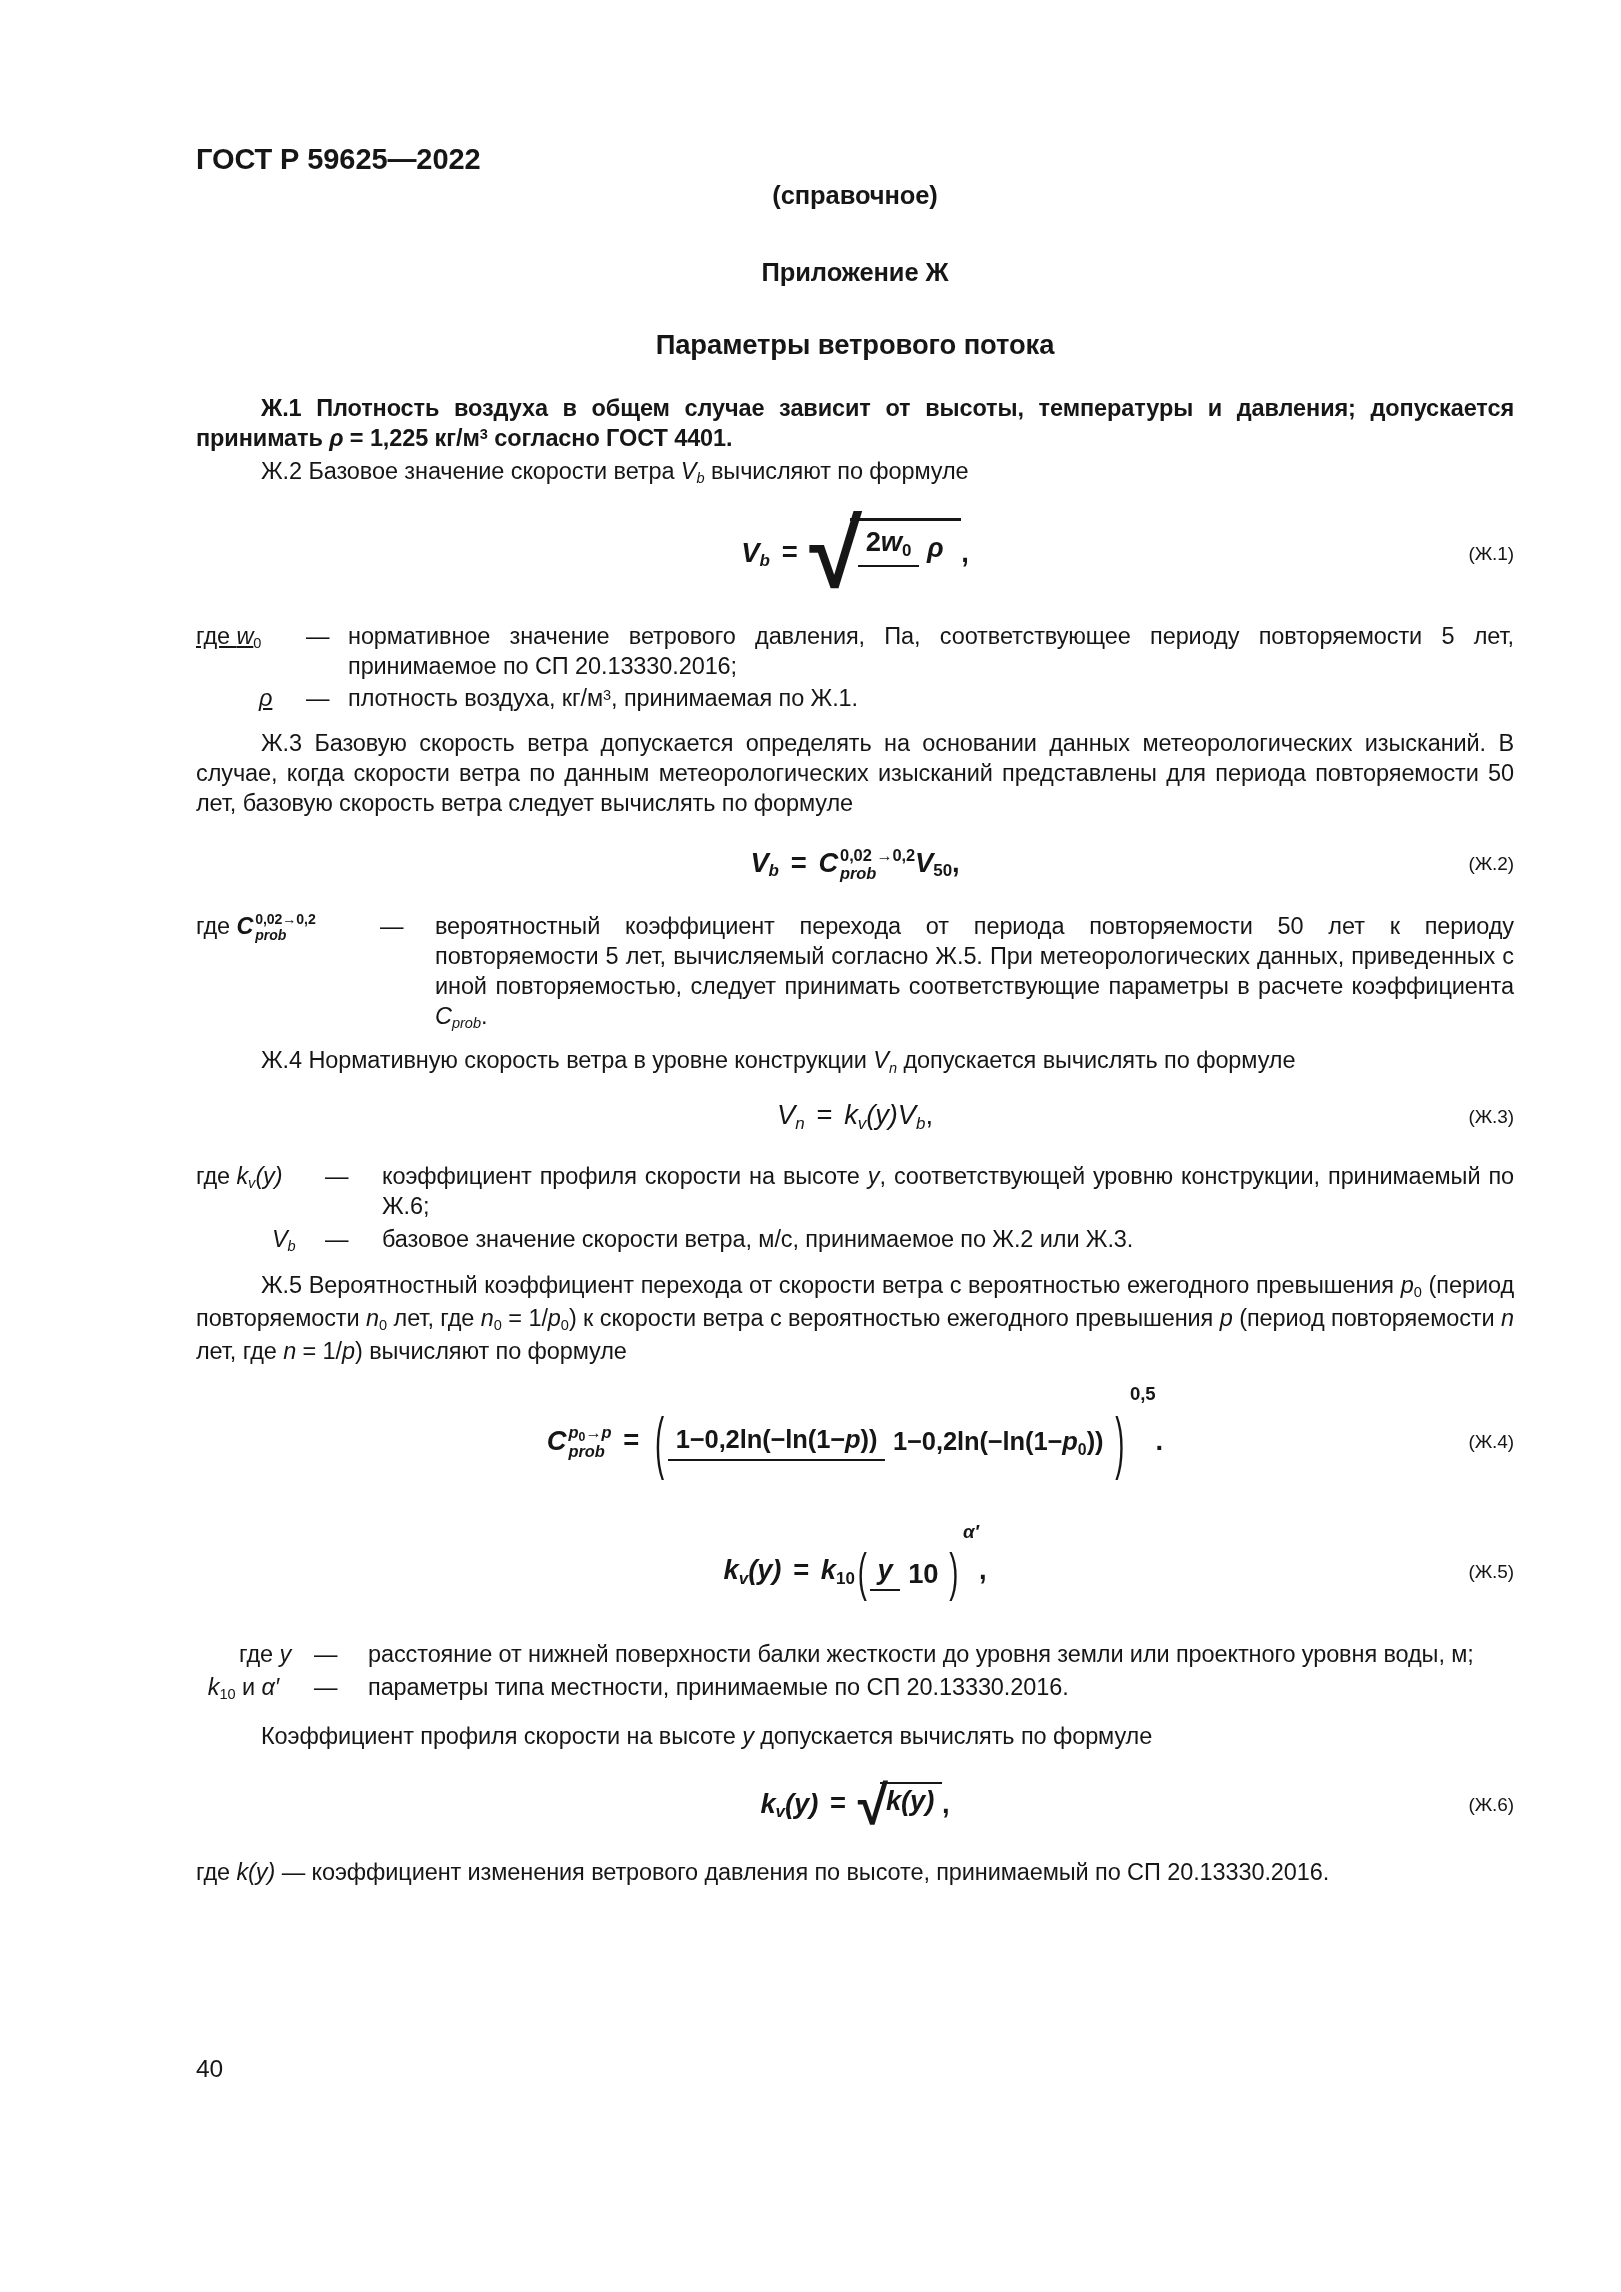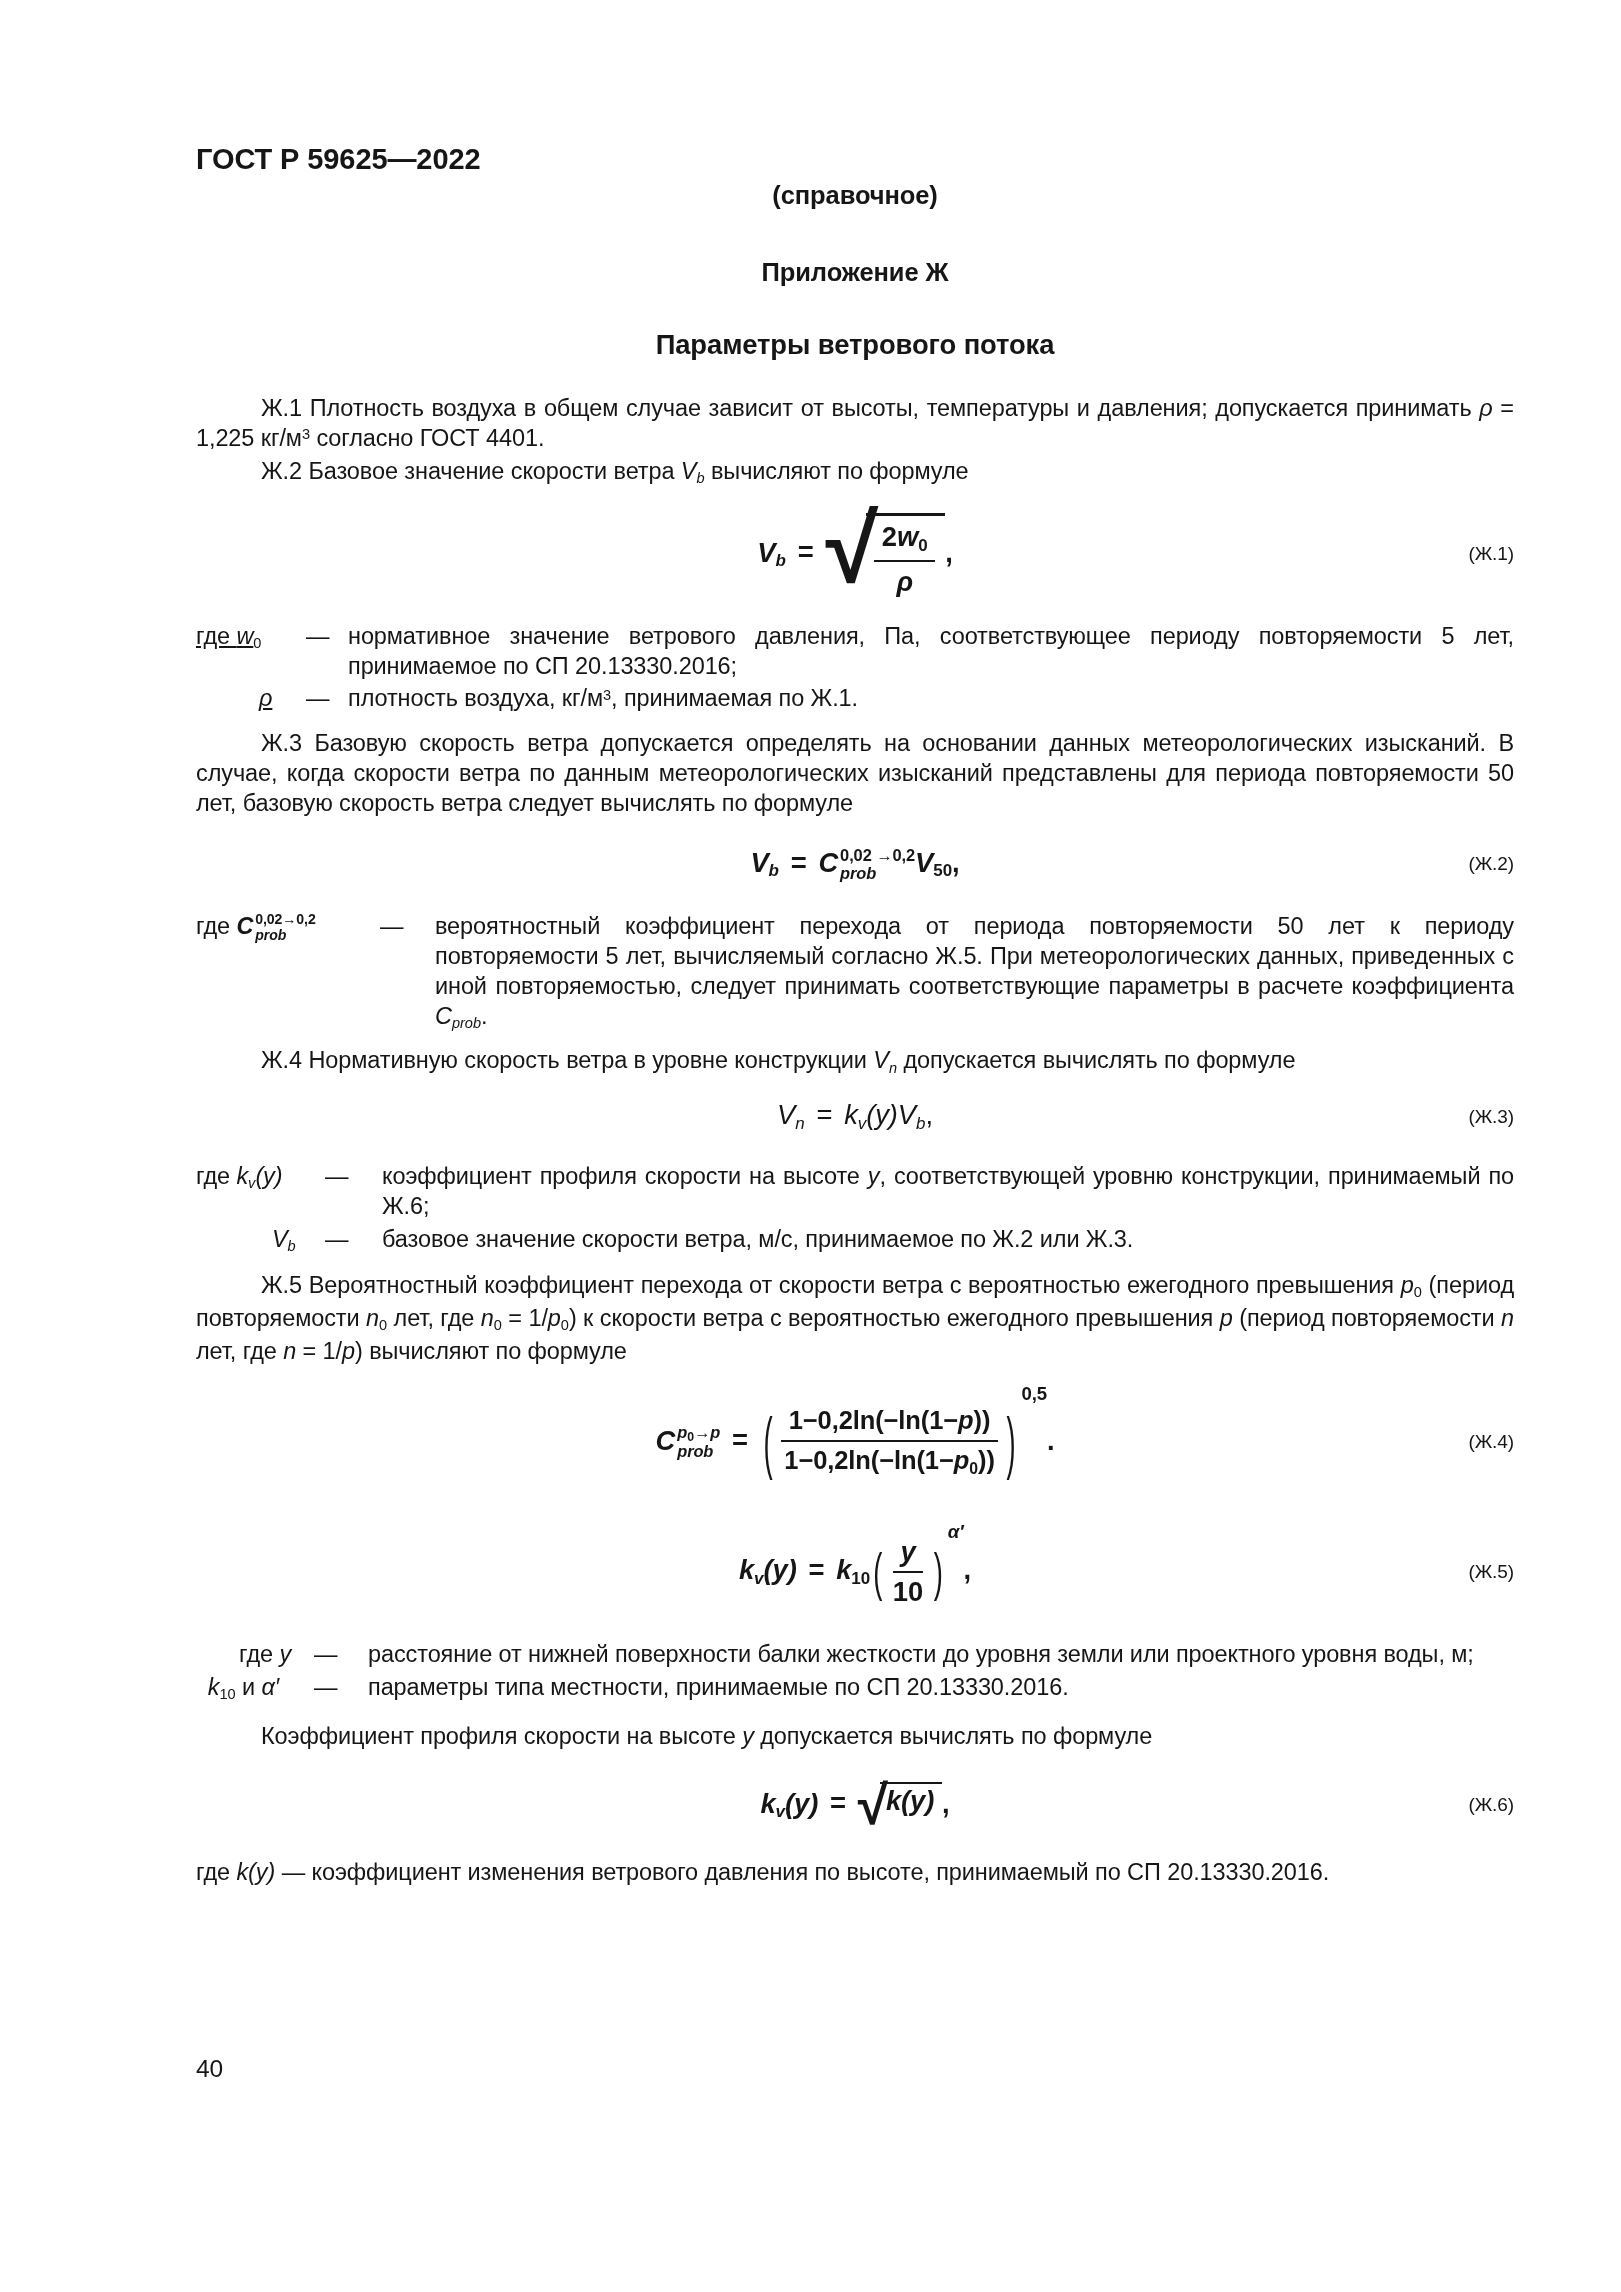--- a/index.html
+++ b/index.html
@@ -11,21 +11,21 @@
   }
   .content { margin:0 107px 0 196px; }
   .hdr { margin-top:142px; font-size:29px; font-weight:bold; line-height:35px; }
   .center { text-align:center; }
   .appx { font-weight:bold; font-size:25.5px; line-height:36px; }
   .appx-first { margin-top:41px; }
   .title { font-weight:bold; font-size:27.4px; margin-top:37px; line-height:35px; }
 
   p.para { margin:0; text-align:justify; text-indent:65px; }
   p.noindent { text-indent:0; }
-  #p-j1 { margin-top:31px; }
+  #p-j1 { margin-top:31px;font-weight:bold; }
   #p-j3 { margin-top:5.9px; }
   #p-j4 { margin-top:9.8px; }
   #p-j5 { margin-top:13.7px; }
   #p-coef { margin-top:15.7px; }
   #p-ky { margin-top:11.8px; }
 
   .mi { font-style:italic; }
   .sb { font-size:0.62em; position:relative; top:0.28em; letter-spacing:0; }
   .sp { font-size:0.62em; position:relative; top:-0.45em; letter-spacing:0; }
 
@@ -51,21 +51,21 @@
   .math { display:inline-block; font-size:27.4px; line-height:33px; white-space:nowrap; }
   .math.b { font-weight:bold; }
   .eqs { margin:0 11.8px; }
   .f1 { height:110px; margin:9.8px 0 11.8px; }
   .f2 { height:61px; margin:15.7px 0; }
   .f3 { height:49px; margin:13.7px 0 19.6px; }
   .f4 { height:120px; margin:15.7px 0 17.6px; }
   .f5 { height:104px; margin:13.7px 0 15.7px; }
   .f6 { height:73px; margin:17.6px 0 15.7px; }
 
-  .frac { display:inline-flex; flex-direction:column; align-items:center; vertical-align:middle; }
+  .frac { display:inline-flex; flex-direction:row; align-items:center; vertical-align:middle; }
   .fr-n { padding:0 7.8px 2.9px; border-bottom:2.9px solid currentColor; }
   .fr-d { padding:2.9px 7.8px 0; }
 
   .sqrt { display:inline-flex; align-items:flex-start; vertical-align:middle; }
   .radsign { font-style:normal; line-height:1; }
   .radsign-lg { font-size:96px; line-height:0.86; margin-right:-11.8px; }
   .radsign-md { font-size:55px; line-height:0.92; margin-right:-7.8px; }
   .radicand { border-top:3.9px solid currentColor; margin-top:5.9px; padding:3.9px 9.8px 2px 7.8px; }
   .f6 .radicand { border-top:2.9px solid currentColor; margin-top:2px; padding:0 7.8px 2px 5.9px; }
 

